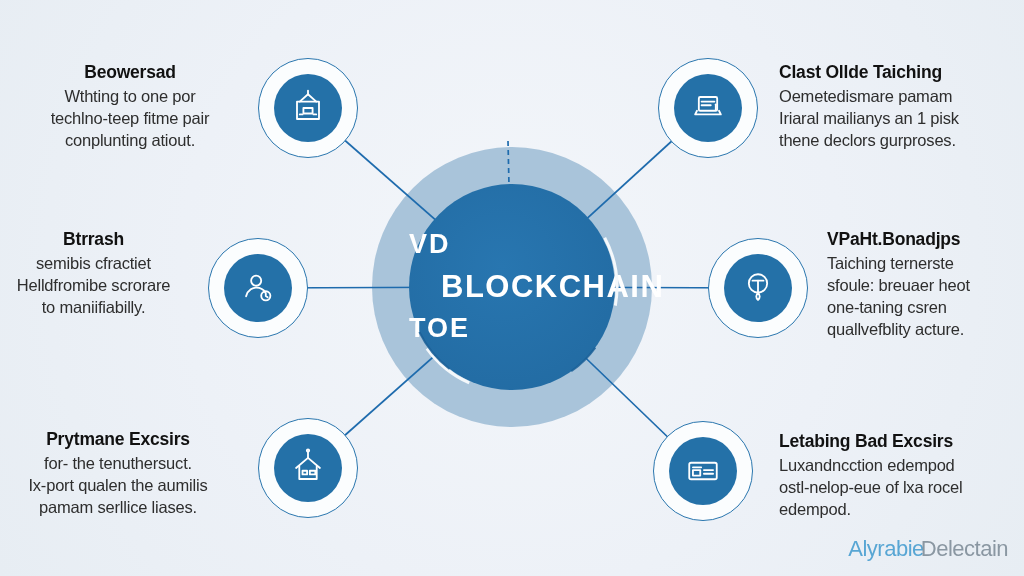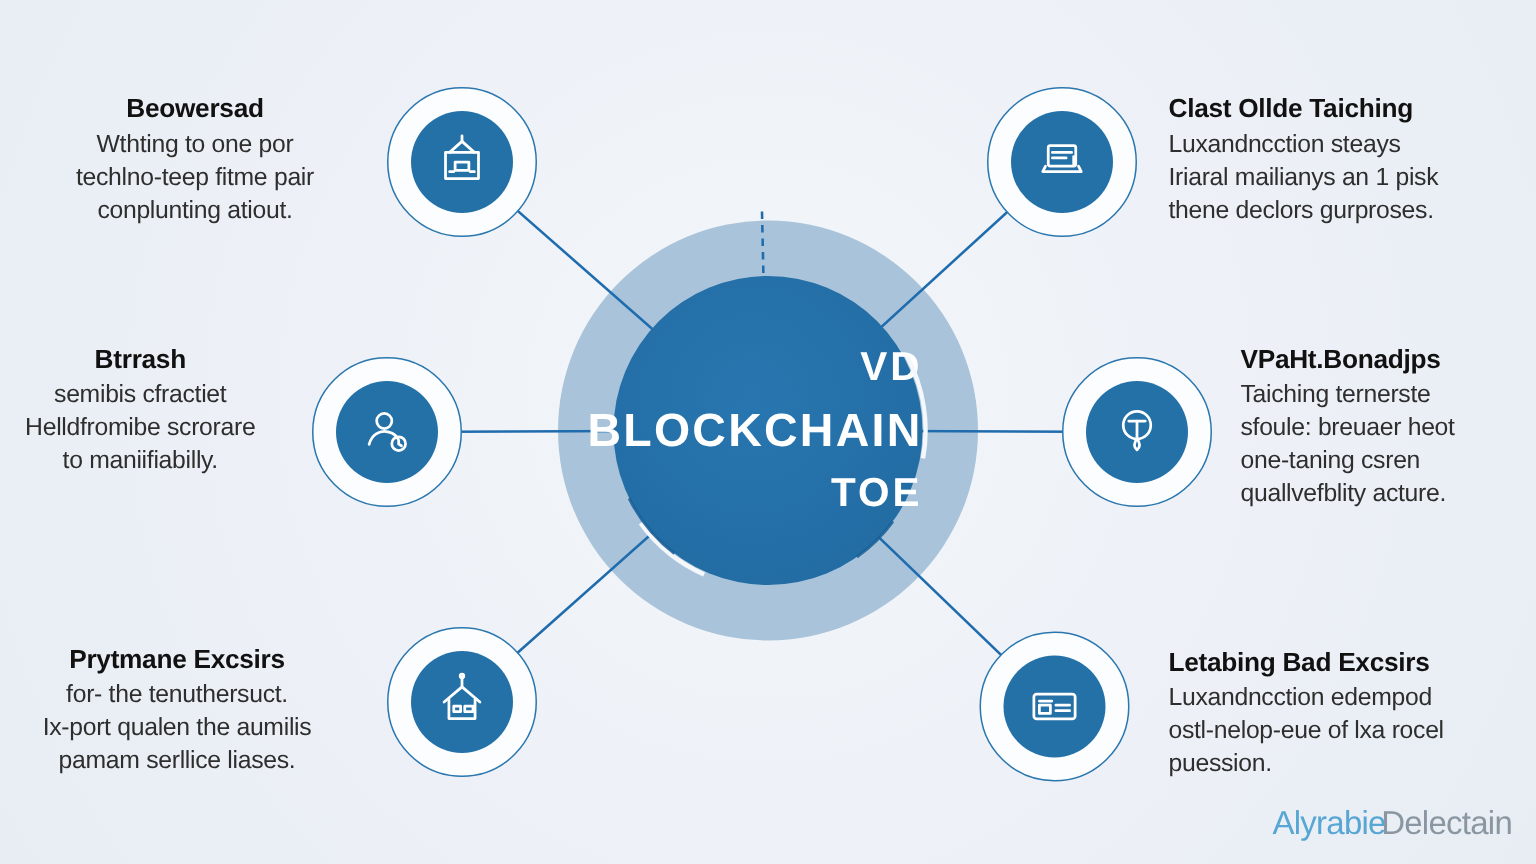--- a/index.html
+++ b/index.html
@@ -11,21 +11,21 @@
     background:radial-gradient(circle at 50% 46%, #f3f6fa 0%, #edf1f7 55%, #e7edf3 100%);
   }
   
   .hub-ring{
     position:absolute;left:372px;top:147px;width:280px;height:280px;
     border-radius:50%;background:#a9c4da;z-index:1;
   }
   .hub-core{
     position:absolute;left:409px;top:184px;width:206px;height:206px;
     border-radius:50%;background:radial-gradient(circle at 45% 40%, #2876b0 0%, #2169a0 100%);
-    z-index:3;display:flex;flex-direction:column;align-items:flex-end;justify-content:center;
+    z-index:3;display:flex;flex-direction:column;align-items:flex-start;justify-content:center;
     color:#ffffff;text-align:center;
   }
   .hub-line1,.hub-line3{font-size:27px;font-weight:700;letter-spacing:2px;line-height:1.45;}
   .hub-line2{font-size:31px;font-weight:700;letter-spacing:1.5px;line-height:1.45;margin-left:32px;}
   svg.connect{position:absolute;left:0;top:0;z-index:2;}
   svg.sketch{position:absolute;left:0;top:0;z-index:3;pointer-events:none;}
   
   .bubble{
     position:absolute;width:100px;height:100px;border-radius:50%;
     background:#fbfdfe;border:1.6px solid #2a76ae;box-sizing:border-box;z-index:4;
@@ -170,37 +170,37 @@
 
   <div class="label align-right l-bl">
     <div class="label-title">Prytmane Excsirs</div>
     <div class="label-line">for- the tenuthersuct.</div>
     <div class="label-line">Ix-port qualen the aumilis</div>
     <div class="label-line">pamam serllice liases.</div>
   </div>
 
   <div class="label align-left l-tr">
     <div class="label-title">Clast Ollde Taiching</div>
-    <div class="label-line">Luxandncction steays</div>
+    <div class="label-line">Oemetedismare pamam</div>
     <div class="label-line">Iriaral mailianys an 1 pisk</div>
     <div class="label-line">thene declors gurproses.</div>
   </div>
 
   <div class="label align-left l-mr">
     <div class="label-title">VPaHt.Bonadjps</div>
     <div class="label-line">Taiching ternerste</div>
     <div class="label-line">sfoule: breuaer heot</div>
     <div class="label-line">one-taning csren</div>
     <div class="label-line">quallvefblity acture.</div>
   </div>
 
   <div class="label align-left l-br">
     <div class="label-title">Letabing Bad Excsirs</div>
     <div class="label-line">Luxandncction edempod</div>
     <div class="label-line">ostl-nelop-eue of lxa rocel</div>
-    <div class="label-line">puession.</div>
+    <div class="label-line">edempod.</div>
   </div>
 
   <div class="watermark">
     <span class="wm-blue">Alyrabie</span><span class="wm-gray">Delectain</span>
   </div>
 
 </div>
 
 </body></html>

